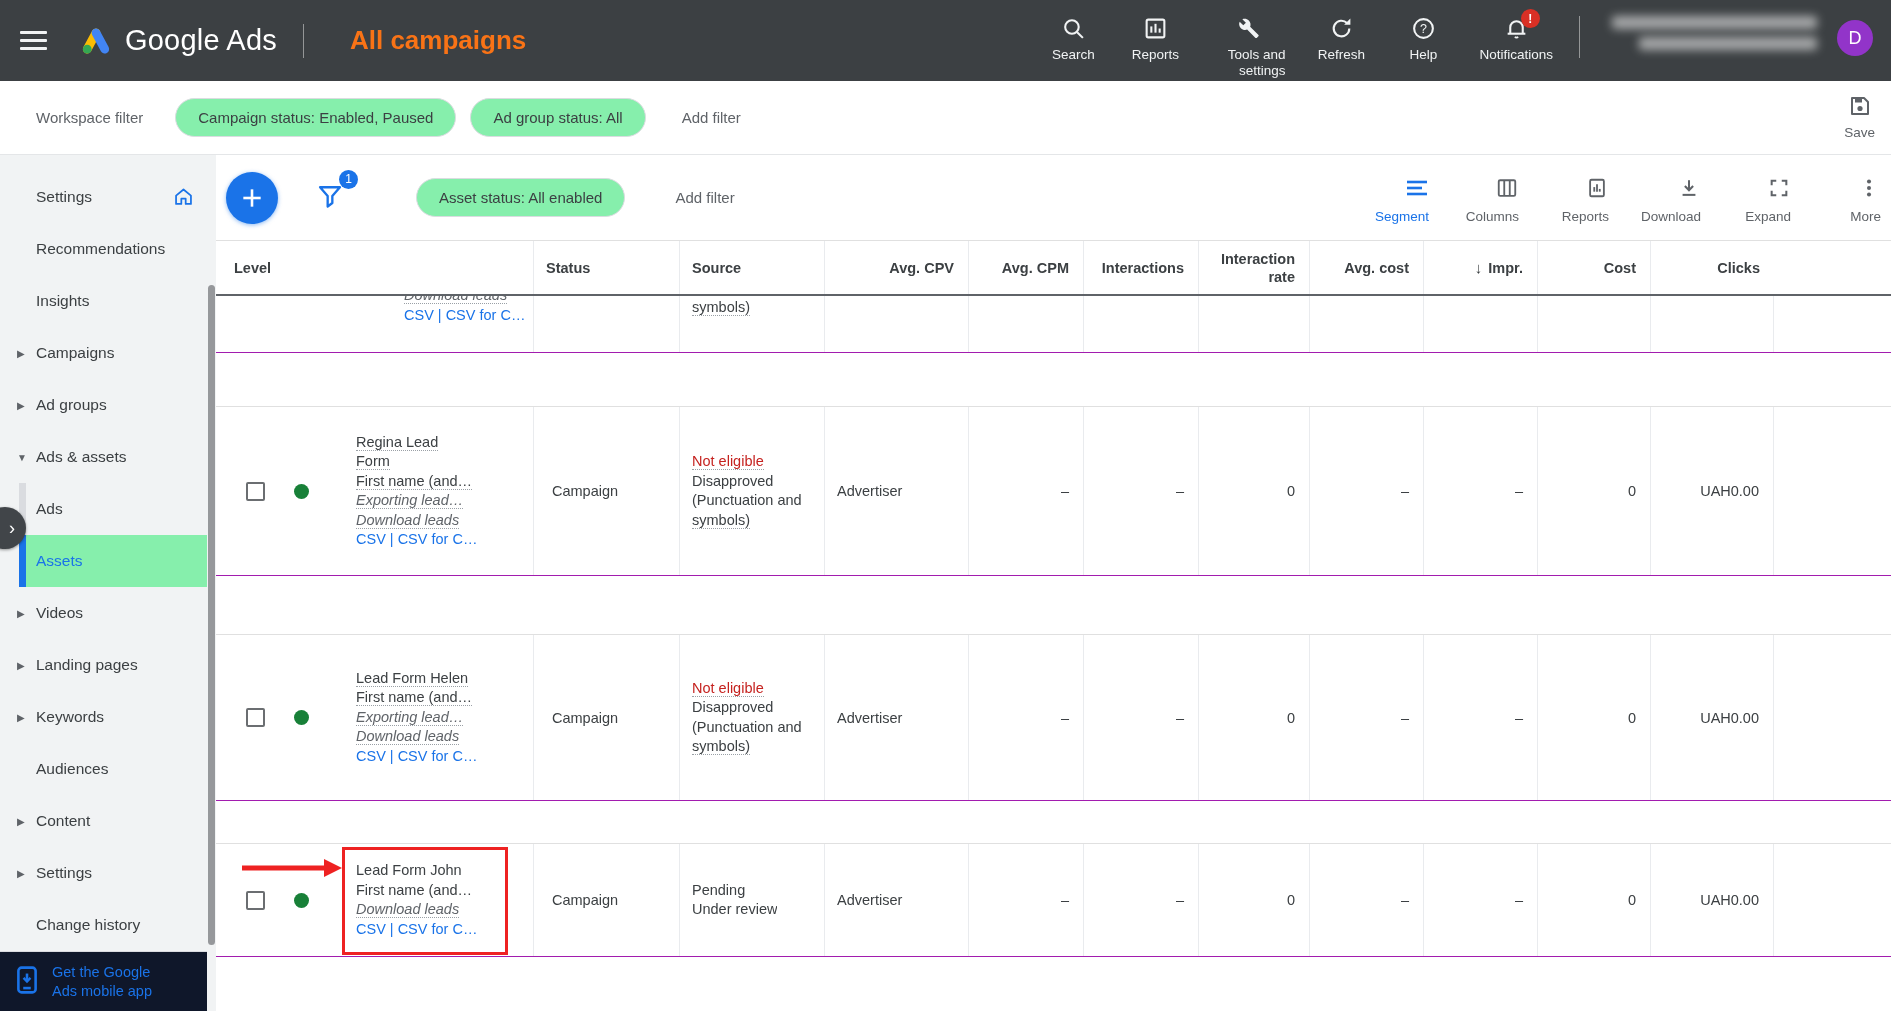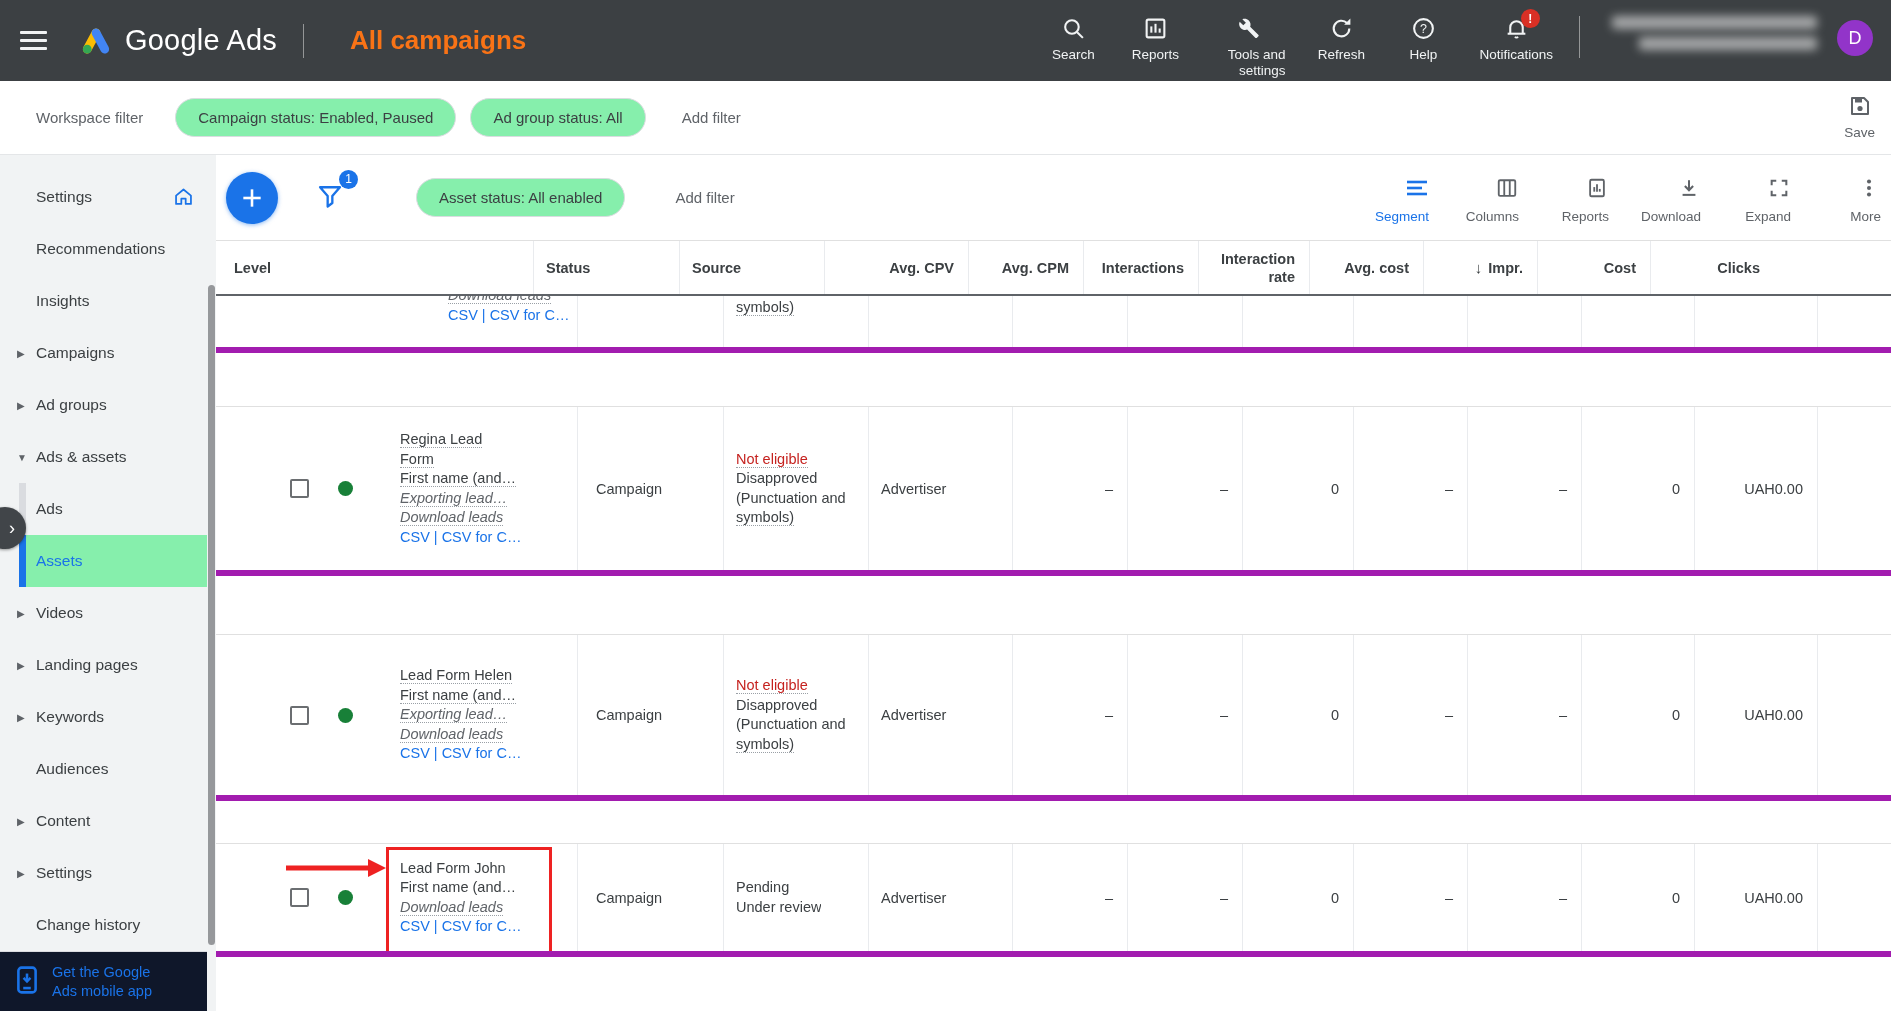--- a/index.html
+++ b/index.html
@@ -93,21 +93,21 @@
 
   .thead { height:56px; border-top:1px solid #e0e0e0; border-bottom:2px solid #5f6368; font-weight:700; }
   .thead .cell { font-size:14.5px; color:#3c4043; font-weight:700; }
   .thead .num { text-align:right; line-height:18px; }
   .asset-head { padding-left:30px; }
   .hd-check { width:19px; height:19px; border:2px solid #6b6e71; border-radius:2px; background:#fff; flex:0 0 auto; cursor:pointer; }
   .hd-dot { width:16px; height:16px; border-radius:50%; background:#80868b; margin-left:29px; flex:0 0 auto; }
   .asset-head .hlabel { margin-left:47px; }
   .sort-ic { font-size:15px; margin-right:6px; color:#3c4043; }
 
-  .row { border-bottom:6px solid #a21caf;padding-left:44px; }
+  .row { border-bottom:1px solid #a21caf; }
   .row.bt { border-top:1px solid #e0e0e0; }
   .spacer { background:#fff; }
 
   .asset-cell { padding-left:30px; position:relative; }
   .row-check { width:19px; height:19px; border:2px solid #6b6e71; border-radius:2px; background:#fff; flex:0 0 auto; cursor:pointer; }
   .row-dot { width:15px; height:15px; border-radius:50%; background:#188038; margin-left:29px; flex:0 0 auto; }
   .asset-text { margin-left:47px; width:170px; font-size:14.5px; line-height:19.5px; }
   .al { display:block; white-space:nowrap; overflow:hidden; }
   .dot-u { border-bottom:1px dotted #9aa0a6; padding-bottom:0px; }
   .al.gray { color:#5f6368;font-style:italic; }

